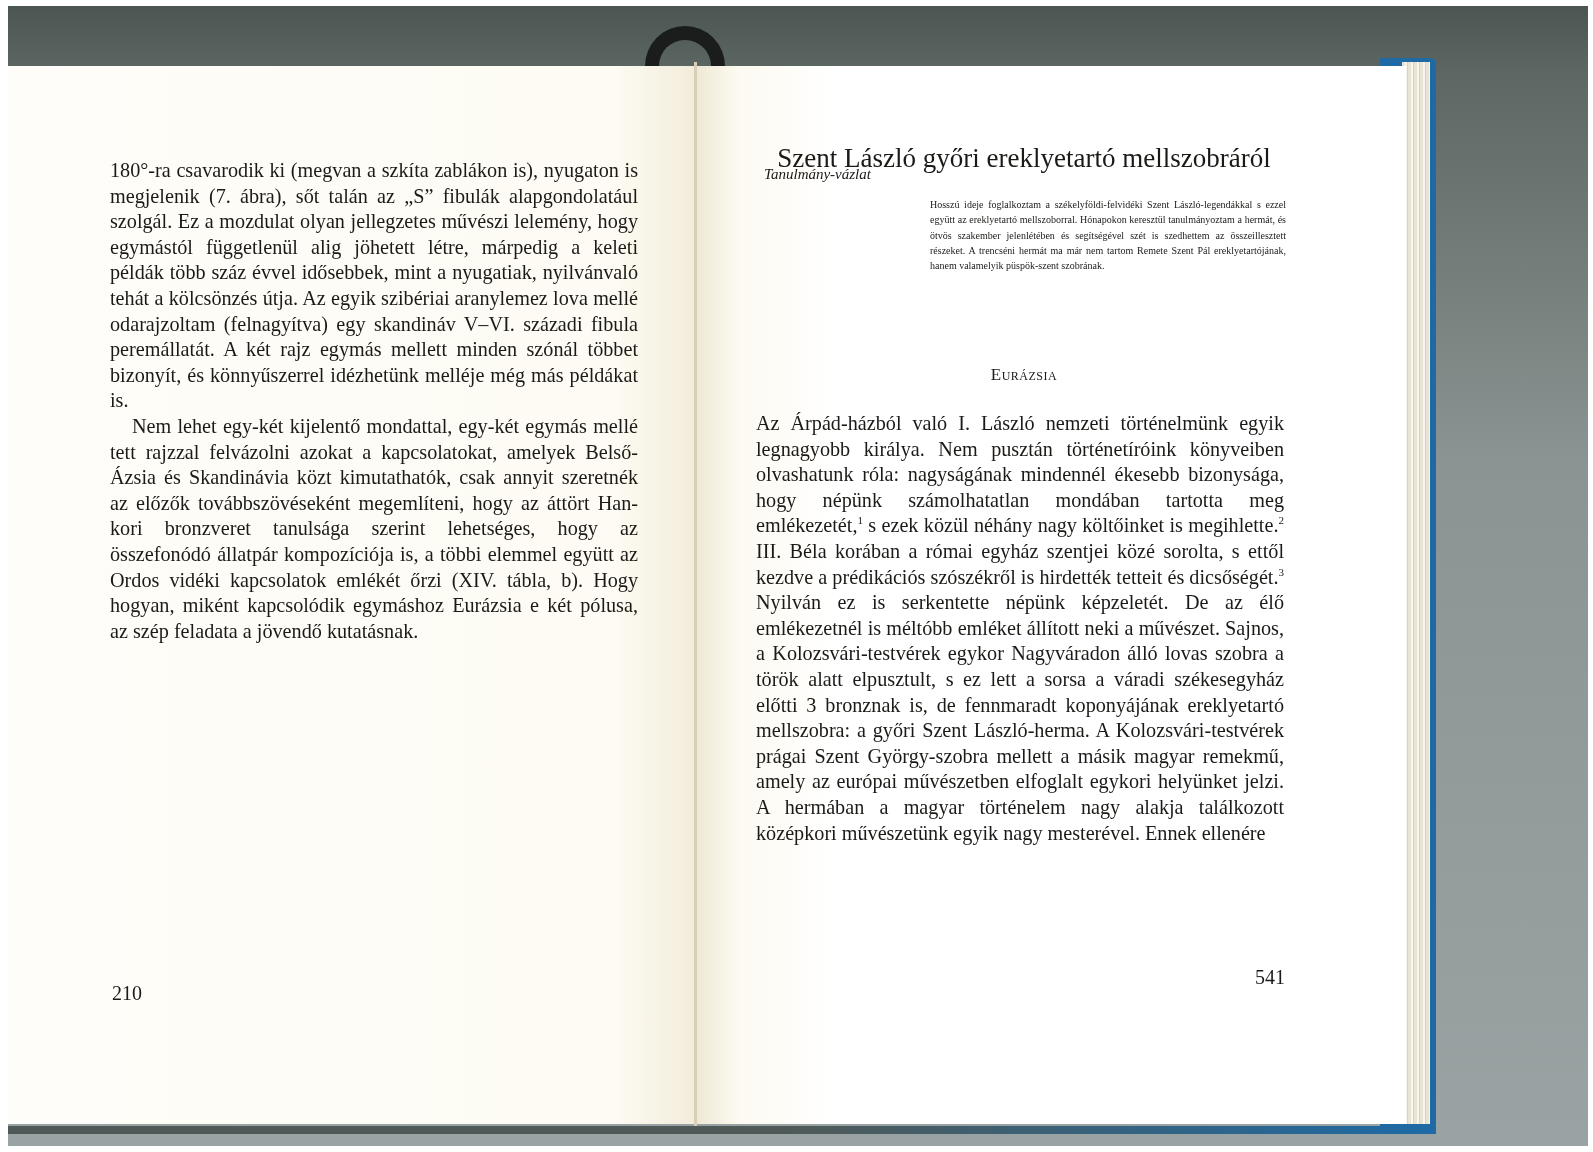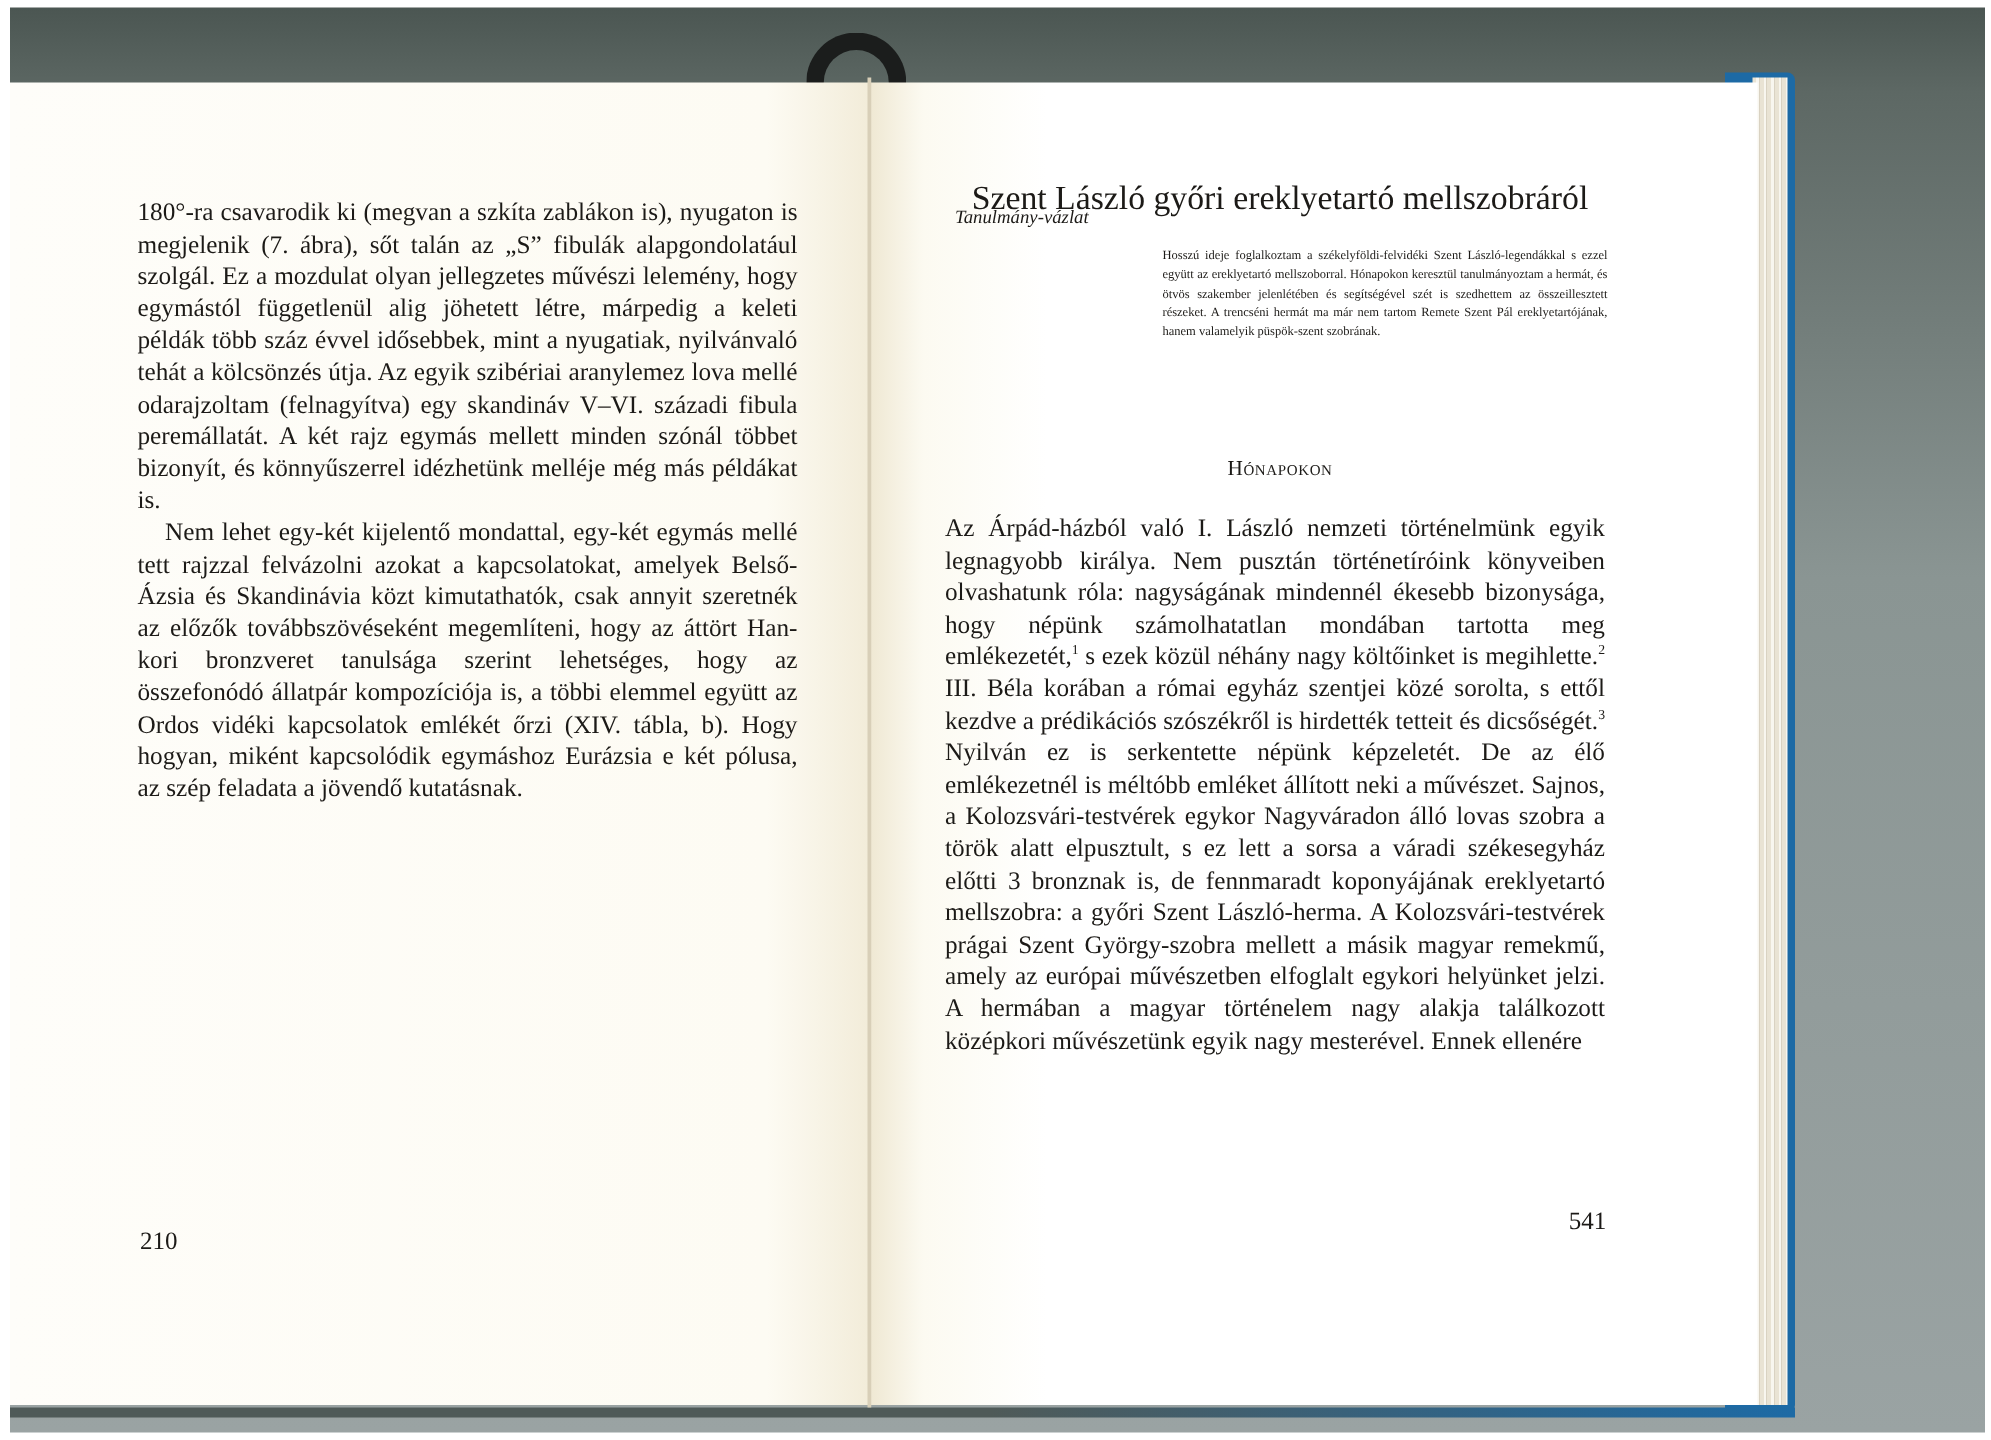--- a/index.html
+++ b/index.html
@@ -90,17 +90,17 @@
 
 <div class="left-text">
   <p>180°-ra csavarodik ki (megvan a szkíta zablákon is), nyugaton is megjelenik (7. ábra), sőt talán az „S” fibulák alapgondolatául szolgál. Ez a mozdulat olyan jellegzetes művészi lelemény, hogy egymástól függetlenül alig jöhetett létre, márpedig a keleti példák több száz évvel idősebbek, mint a nyugatiak, nyilvánvaló tehát a kölcsönzés útja. Az egyik szibériai aranylemez lova mellé odarajzoltam (felnagyítva) egy skandináv V–VI. századi fibula peremállatát. A két rajz egymás mellett minden szónál többet bizonyít, és könnyűszerrel idézhetünk melléje még más példákat is.</p>
   <p>Nem lehet egy-két kijelentő mondattal, egy-két egymás mellé tett rajzzal felvázolni azokat a kapcsolatokat, amelyek Belső-Ázsia és Skandinávia közt kimutathatók, csak annyit szeretnék az előzők továbbszövéseként megemlíteni, hogy az áttört Han-kori bronzveret tanulsága szerint lehetséges, hogy az összefonódó állatpár kompozíciója is, a többi elemmel együtt az Ordos vidéki kapcsolatok emlékét őrzi (XIV. tábla, b). Hogy hogyan, miként kapcsolódik egymáshoz Eurázsia e két pólusa, az szép feladata a jövendő kutatásnak.</p>
 </div>
 <div class="page-number page-number-left">210</div>
 
 <div class="chapter-title">Szent László győri ereklyetartó mellszobráról</div>
 <div class="chapter-subtitle">Tanulmány-vázlat</div>
 <div class="abstract">Hosszú ideje foglalkoztam a székelyföldi-felvidéki Szent László-legendákkal s ezzel együtt az ereklyetartó mellszoborral. Hónapokon keresztül tanulmányoztam a hermát, és ötvös szakember jelenlétében és segítségével szét is szedhettem az összeillesztett részeket. A trencséni hermát ma már nem tartom Remete Szent Pál ereklyetartójának, hanem valamelyik püspök-szent szobrának.</div>
-<div class="section-heading">Hónapokon</div>
+<div class="section-heading">Eurázsia</div>
 <div class="right-text">
   <p><span>Az Árpád-házból való I. László nemzeti történelmünk egyik legnagyobb királya. Nem pusztán történetíróink könyveiben olvashatunk róla: nagyságának mindennél ékesebb bizonysága, hogy népünk számolhatatlan mondában tartotta meg emlékezetét,</span><sup>1</sup><span> s ezek közül néhány nagy költőinket is megihlette.</span><sup>2</sup><span> III. Béla korában a római egyház szentjei közé sorolta, s ettől kezdve a prédikációs szószékről is hirdették tetteit és dicsőségét.</span><sup>3</sup><span> Nyilván ez is serkentette népünk képzeletét. De az élő emlékezetnél is méltóbb emléket állított neki a művészet. Sajnos, a Kolozsvári-testvérek egykor Nagyváradon álló lovas szobra a török alatt elpusztult, s ez lett a sorsa a váradi székesegyház előtti 3 bronznak is, de fennmaradt koponyájának ereklyetartó mellszobra: a győri Szent László-herma. A Kolozsvári-testvérek prágai Szent György-szobra mellett a másik magyar remekmű, amely az európai művészetben elfoglalt egykori helyünket jelzi. A hermában a magyar történelem nagy alakja találkozott középkori művészetünk egyik nagy mesterével. Ennek ellenére</span></p>
 </div>
 <div class="page-number page-number-right">541</div>
 
 </body></html>

